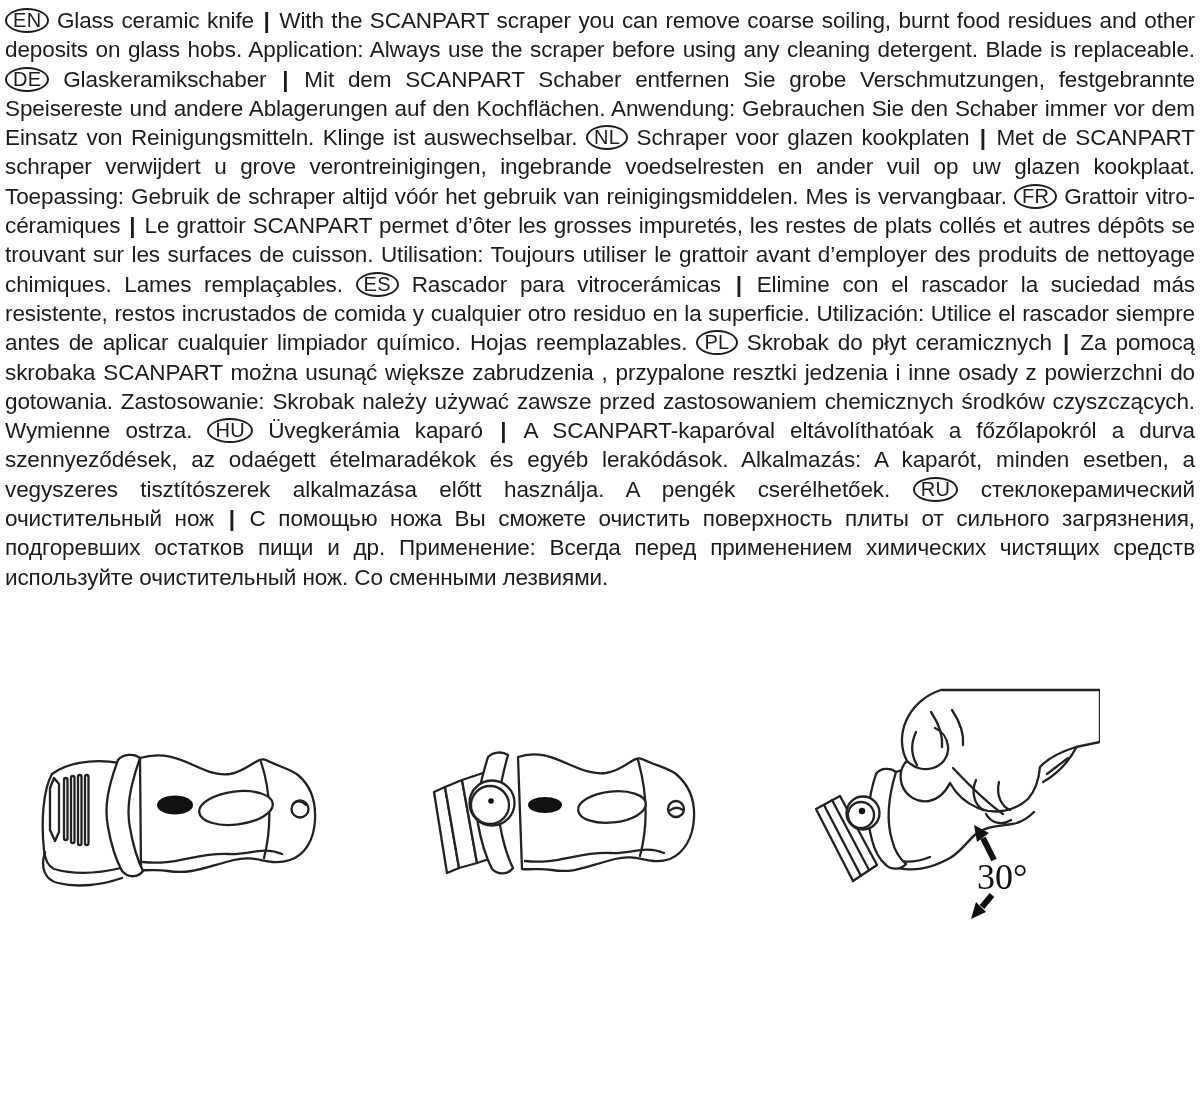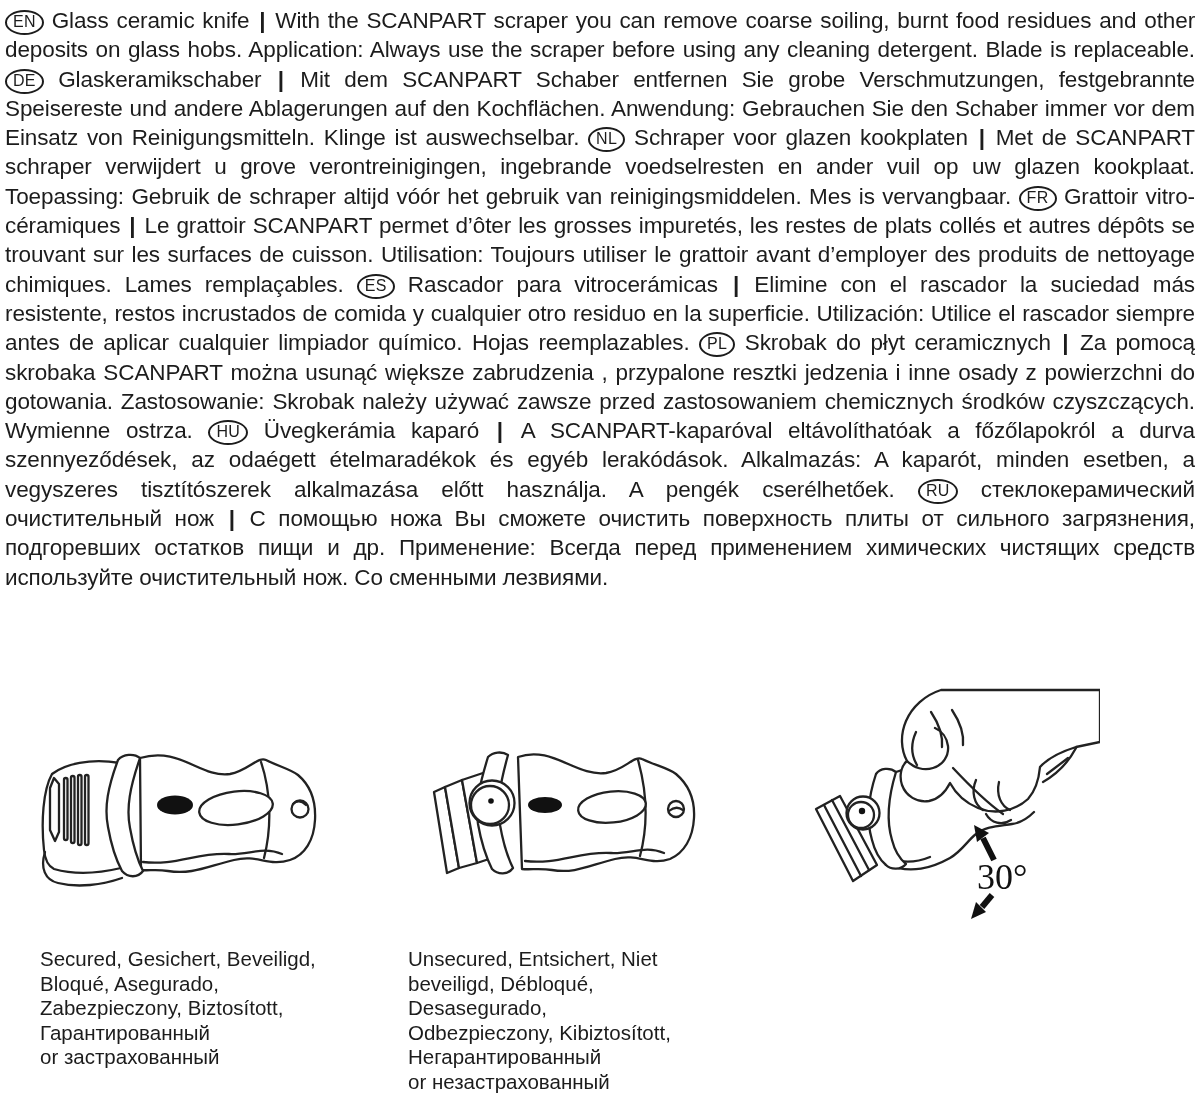--- a/index.html
+++ b/index.html
@@ -8,21 +8,21 @@
     font-family:"Liberation Sans", sans-serif;position:relative;overflow:hidden;
   }
   .page{position:relative;width:1200px;height:1097px;background:#fff;}
   .text-block{
     margin:0;padding:6px 5px 0 5px;
     font-size:22.5px;line-height:29.3px;text-align:justify;
     letter-spacing:-0.1px;color:#1c1c1c;
   }
   .lang-badge{
     display:inline-block;border:2.2px solid #1c1c1c;border-radius:50%;
-    font-size:16px;line-height:18px;padding:1px 6px 2px 6px;
+    font-size:20px;line-height:18px;padding:1px 6px 2px 6px;
     letter-spacing:0.3px;vertical-align:1px;white-space:nowrap;
     font-weight:500;
   }
   .seg-title{font-weight:normal;}
   .seg-sep{font-weight:bold;padding:0 2px;}
   .figures{position:absolute;left:0;top:620px;width:972px;height:477px;}
   .fig{position:absolute;}
   .fig-secured{left:30px;top:122px;}
   .fig-unsecured{left:430px;top:122px;}
   .fig-hand{left:800px;top:48px;}
@@ -136,25 +136,14 @@
           <line x1="183" y1="170" x2="194" y2="192" stroke="#111" stroke-width="6"></line>
         </g>
         <text class="angle-text" x="177" y="221">30°</text>
         <g>
           <polygon class="bk" points="171,251 186,244 176,234"></polygon>
           <line x1="182" y1="239" x2="192" y2="227" stroke="#111" stroke-width="6"></line>
         </g>
       </g>
     </svg>
 
-    <div class="caption caption-1">Secured, Gesichert, Beveiligd,
-Bloqué, Asegurado,
-Zabezpieczony, Biztosított,
-Гарантированный
-or застрахованный</div>
-    <div class="caption caption-2">Unsecured, Entsichert, Niet
-beveiligd, Débloqué,
-Desasegurado,
-Odbezpieczony, Kibiztosított,
-Негарантированный
-or незастрахованный</div>
   </div>
 </div>
 
 </body></html>

